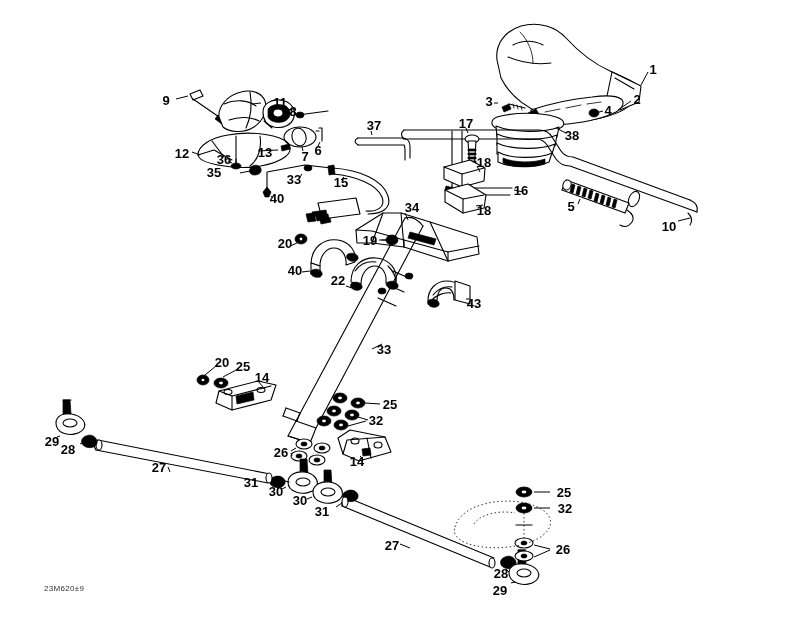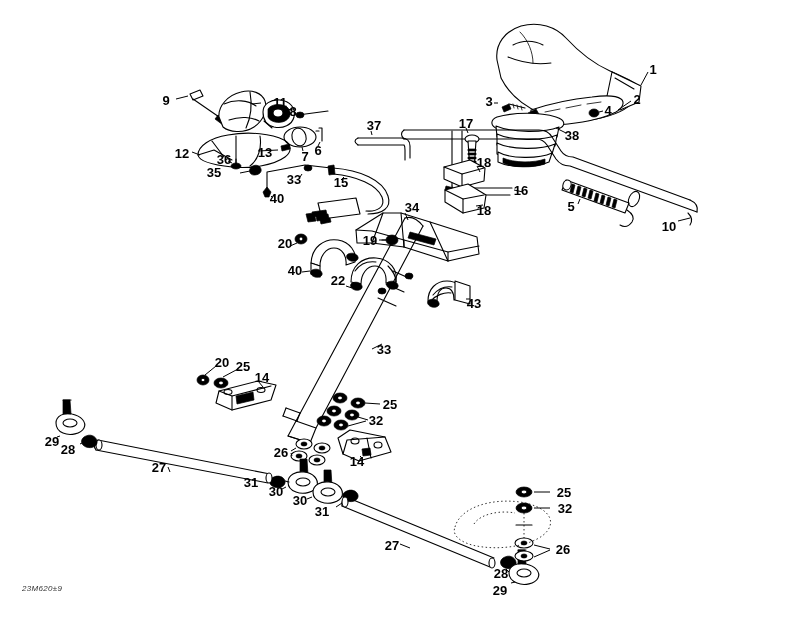--- a/index.html
+++ b/index.html
@@ -3,23 +3,23 @@
 <meta charset="utf-8">
 <style>
   html,body{margin:0;padding:0;background:#ffffff;}
   body{width:800px;height:619px;overflow:hidden;
        font-family:"Liberation Sans", sans-serif;color:#000;}
   #stage{position:relative;width:800px;height:619px;background:#fff;}
   svg#art{position:absolute;left:0;top:0;width:800px;height:619px;}
   .callout{position:absolute;font-family:"Liberation Sans",sans-serif;
            font-weight:700;font-size:13px;color:#000;line-height:1;
            white-space:nowrap;transform:translate(-50%,-50%);}
-  #footer{position:absolute;left:22px;top:584px;font-size:8px;
+  #footer{position:absolute;left:44px;top:584px;font-size:8px;
           font-family:"Liberation Sans",sans-serif;color:#333;
-          letter-spacing:.3px;font-style:italic;}
+          letter-spacing:.3px;}
   
   .ln{fill:none;stroke:#000;stroke-width:1.1;stroke-linecap:round;stroke-linejoin:round;}
   .lnT{fill:none;stroke:#000;stroke-width:0.8;stroke-linecap:round;stroke-linejoin:round;}
   .fillW{fill:#fff;stroke:#000;stroke-width:1.1;stroke-linejoin:round;}
   .fillK{fill:#000;stroke:#000;stroke-width:0.7;}
   .leader{fill:none;stroke:#000;stroke-width:1.0;}
   .dot{fill:none;stroke:#000;stroke-width:0.8;stroke-dasharray:1.5 2.5;}
 </style>
 </head>
 <body>

